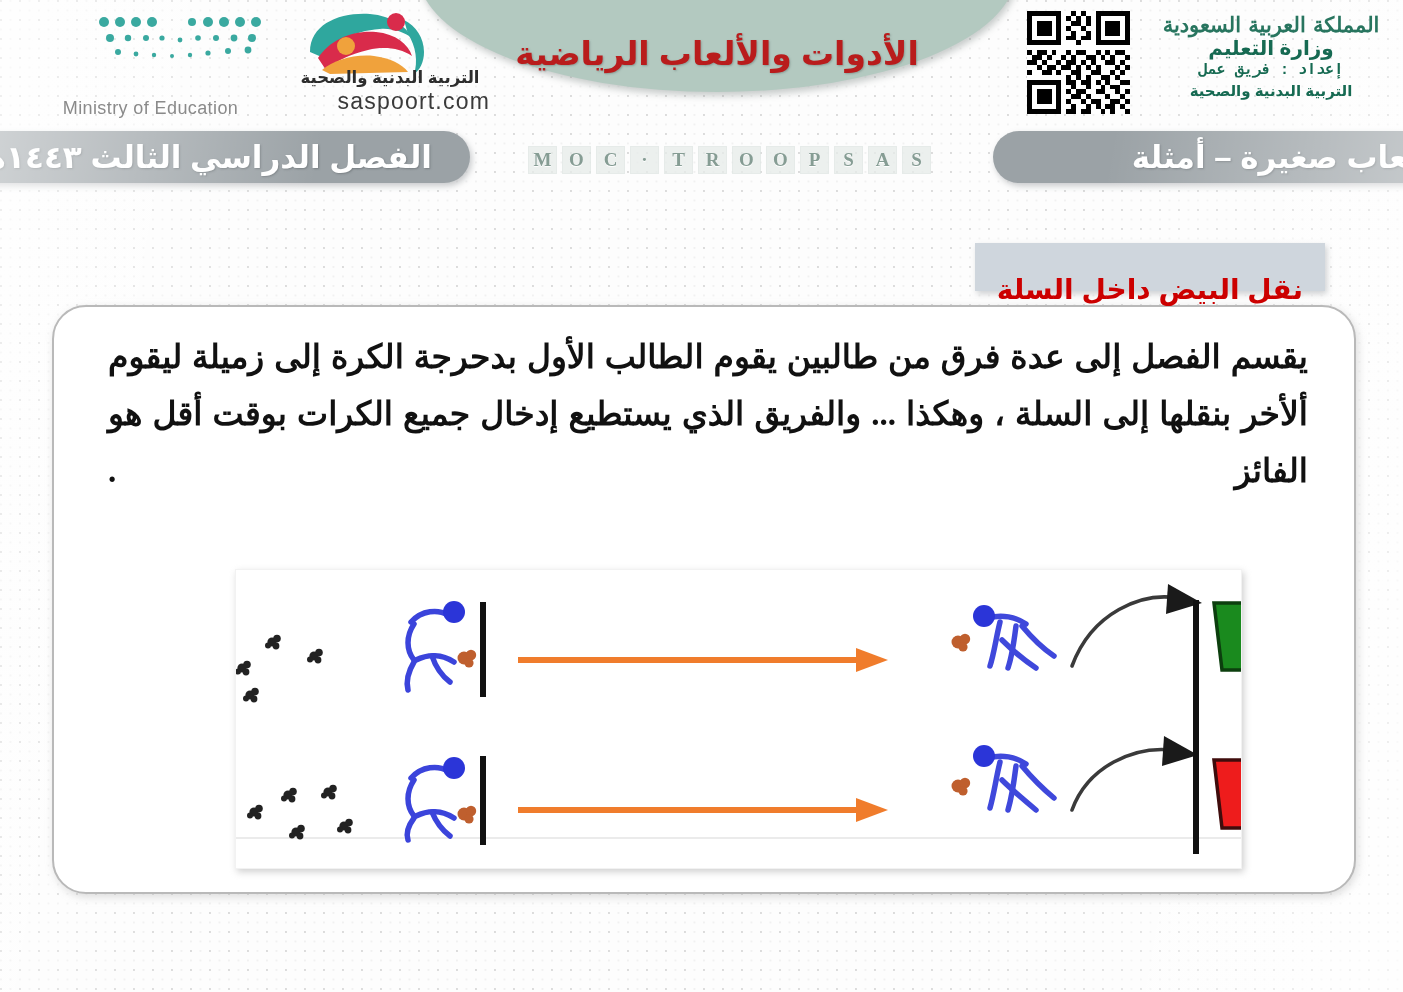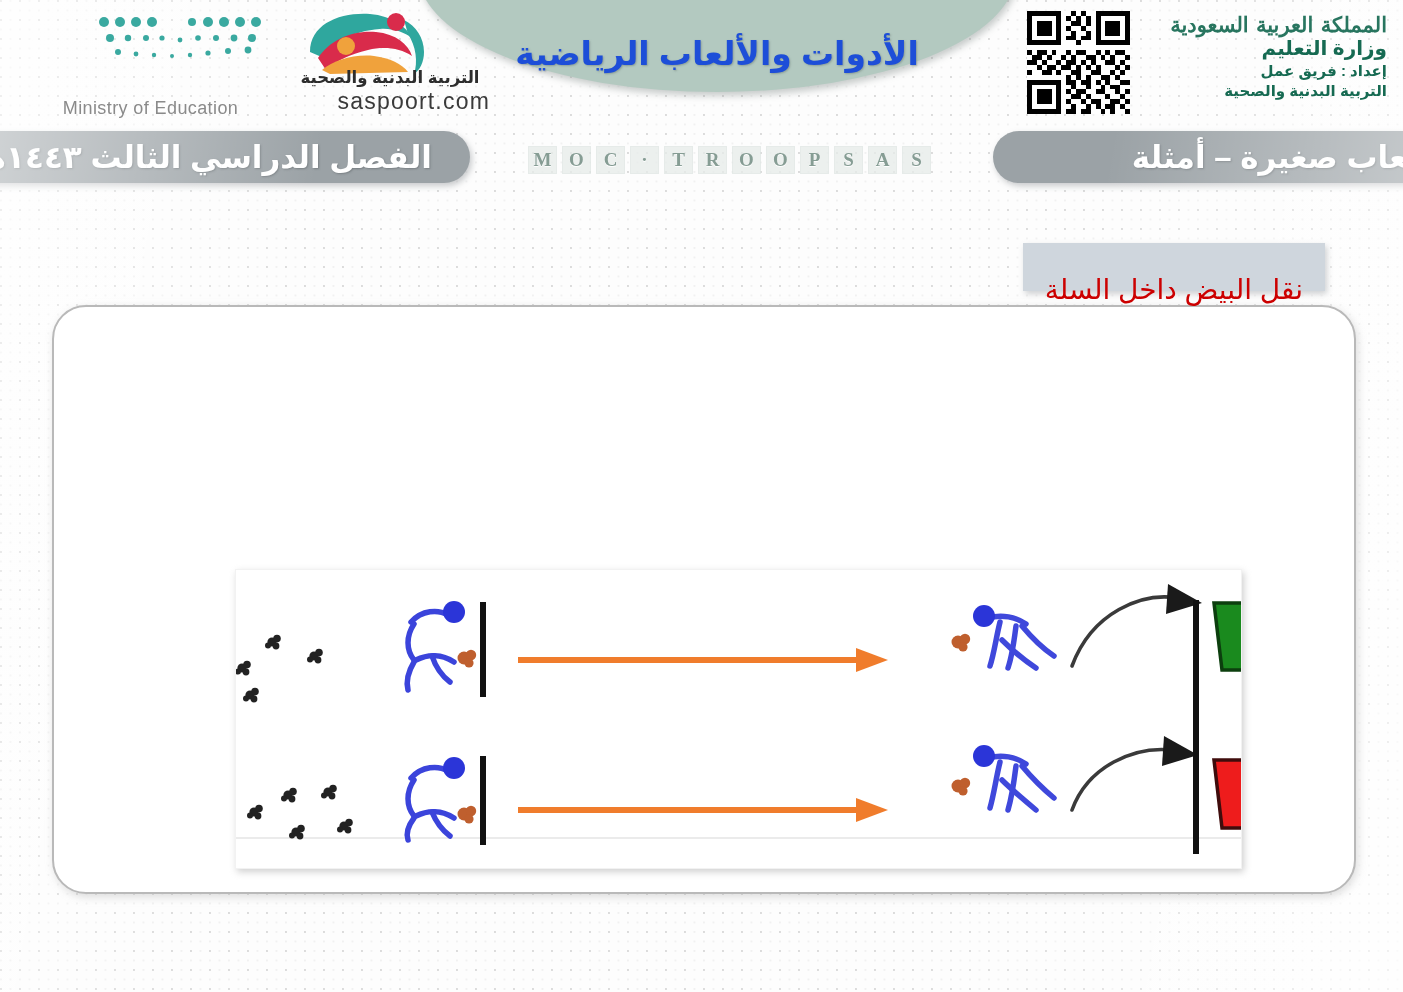--- a/index.html
+++ b/index.html
@@ -30,21 +30,21 @@
 
   
   .title-banner{
     position:absolute;left:418px;top:-104px;width:598px;height:196px;
     background:#b3c9c0;
     border-radius:0 0 300px 300px/0 0 120px 120px;
     box-shadow:2px 4px 7px rgba(120,130,128,.40);
     display:flex;align-items:flex-end;justify-content:center;
   }
   .title-banner span{
-    color:#1d4ed8;font-size:33px;font-weight:bold;line-height:1;
+    color:#b91c1c;font-size:33px;font-weight:bold;line-height:1;
     padding-bottom:22px;letter-spacing:0px;
     text-shadow:1px 1px 2px rgba(110,125,120,.55);
     white-space:nowrap;
   }
 
   
   .moe{position:absolute;left:18px;top:14px;width:265px;height:100px;}
   .moe .dots{position:absolute;left:78px;top:0;width:180px;height:48px;}
   .moe .ar{
     position:absolute;left:0;top:52px;width:265px;text-align:center;
@@ -66,25 +66,25 @@
   .pe .dom{
     position:absolute;left:0;top:82px;width:200px;text-align:right;
     color:#3a3a3a;font-size:23px;letter-spacing:1.2px;direction:ltr;white-space:nowrap;
   }
 
   
   .qr{position:absolute;left:1027px;top:11px;width:103px;height:103px;background:#fff;}
   .qr svg{display:block;}
 
   
-  .ksa{position:absolute;right:16px;top:14px;width:252px;text-align:right;direction:rtl;}
+  .ksa{position:absolute;right:6px;top:14px;width:252px;text-align:center;direction:rtl;}
   .ksa .l1{color:#166a52;font-size:21px;font-weight:bold;line-height:1.05;opacity:.92;
            font-family:"DejaVu Serif","Liberation Serif",serif;}
   .ksa .l2{color:#166a52;font-size:20px;font-weight:bold;line-height:1.25;}
-  .ksa .l3{color:#166a52;font-size:15px;font-weight:bold;line-height:1.3;}
+  .ksa .l3{color:#166a52;font-size:15px;font-weight:bold;line-height:1.3;font-family:Liberation Mono, monospace;}
   .ksa .l4{color:#166a52;font-size:15px;font-weight:bold;line-height:1.3;}
 
   
   .pill{
     position:absolute;height:52px;background:#9ba2a6;
     display:flex;align-items:center;box-shadow:2px 3px 6px rgba(120,125,130,.40);
   }
   .pill span{color:#fff;font-size:31px;font-weight:bold;white-space:nowrap;
              text-shadow:1px 1px 2px rgba(90,95,100,.5);}
   .pill-left{left:-26px;top:131px;width:496px;border-radius:0 30px 30px 0;
@@ -104,21 +104,21 @@
     font-family:"Liberation Serif","DejaVu Serif",serif;
     text-shadow:0 1px 0 #fff;opacity:.75;
   }
 
   
   .act-title{
     position:absolute;right:78px;top:243px;height:48px;
     background:#cfd6dd;display:flex;align-items:center;justify-content:center;
     padding:0 22px;box-shadow:2px 3px 6px rgba(150,155,160,.45);z-index:6;
   }
-  .act-title span{color:#cc0000;font-size:28px;font-weight:normal;white-space:nowrap;margin-top:44px;}
+  .act-title span{color:#cc0000;font-size:28px;font-weight:bold;white-space:nowrap;margin-top:44px;}
 
   
   .card{
     position:absolute;left:52px;top:305px;width:1300px;height:585px;
     background:#ffffff;border:2px solid #b9b9b9;border-radius:34px;
     box-shadow:2px 3px 8px rgba(160,160,160,.35);z-index:4;
   }
   .body-text{
     position:absolute;right:46px;top:22px;width:1200px;
     direction:rtl;text-align:justify;text-align-last:justify;
@@ -338,20 +338,21 @@
       <i>C</i>
       <i>O</i>
       <i>M</i>
     </div>
 
   <div class="act-title">
     <span>نقل البيض داخل السلة</span>
   </div>
 
   <div class="card">
+    <div class="body-text">يقسم الفصل إلى عدة فرق من طالبين يقوم الطالب الأول بدحرجة الكرة إلى زميلة ليقوم ألأخر بنقلها إلى السلة ، وهكذا ... والفريق الذي يستطيع إدخال جميع الكرات بوقت أقل هو الفائز .</div>
 
     <div class="diagram">
       <svg width="1005" height="298" viewBox="0 0 1005 298" xmlns="http://www.w3.org/2000/svg">
         <rect x="0" y="0" width="1005" height="298" fill="#ffffff"></rect>
         <line x1="0" y1="268" x2="1005" y2="268" stroke="#ebebeb" stroke-width="2"></line>
 
         <g>
 
           <g fill="#222222">
             <g transform="translate(36,72)">

